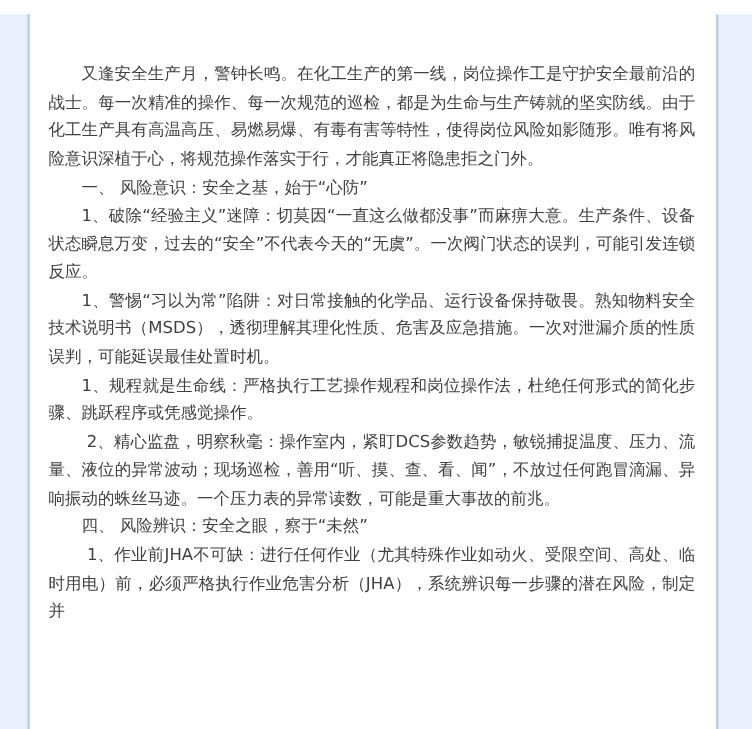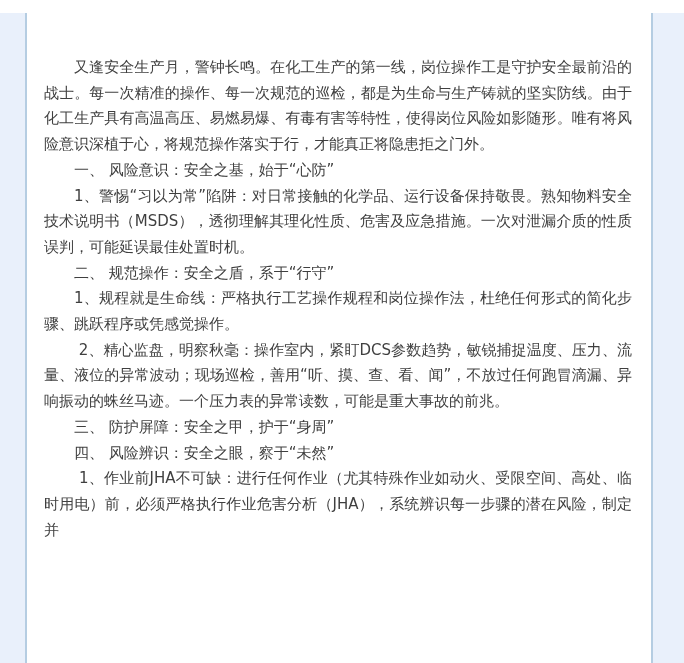--- a/index.html
+++ b/index.html
@@ -58,22 +58,21 @@
 <body>
 
 <div class="screen">
 
   <div class="margin-strip margin-left"></div>
   <div class="margin-strip margin-right"></div>
 
   <div class="page-content">
     <p class="para">又逢安全生产月，警钟长鸣。在化工生产的第一线，岗位操作工是守护安全最前沿的战士。每一次精准的操作、每一次规范的巡检，都是为生命与生产铸就的坚实防线。由于化工生产具有高温高压、易燃易爆、有毒有害等特性，使得岗位风险如影随形。唯有将风险意识深植于心，将规范操作落实于行，才能真正将隐患拒之门外。</p>
     <p class="para">一、 风险意识：安全之基，始于“心防”</p>
+    <p class="para">1、破除“经验主义”迷障：切莫因“一直这么做都没事”而麻痹大意。生产条件、设备状态瞬息万变，过去的“安全”不代表今天的“无虞”。一次阀门状态的误判，可能引发连锁反应。</p>
     <p class="para">1、警惕“习以为常”陷阱：对日常接触的化学品、运行设备保持敬畏。熟知物料安全技术说明书（MSDS），透彻理解其理化性质、危害及应急措施。一次对泄漏介质的性质误判，可能延误最佳处置时机。</p>
-    <p class="para">二、 规范操作：安全之盾，系于“行守”</p>
     <p class="para">1、规程就是生命线：严格执行工艺操作规程和岗位操作法，杜绝任何形式的简化步骤、跳跃程序或凭感觉操作。</p>
     <p class="para"> 2、精心监盘，明察秋毫：操作室内，紧盯DCS参数趋势，敏锐捕捉温度、压力、流量、液位的异常波动；现场巡检，善用“听、摸、查、看、闻”，不放过任何跑冒滴漏、异响振动的蛛丝马迹。一个压力表的异常读数，可能是重大事故的前兆。</p>
-    <p class="para">三、 防护屏障：安全之甲，护于“身周”</p>
     <p class="para">四、 风险辨识：安全之眼，察于“未然”</p>
     <p class="para"> 1、作业前JHA不可缺：进行任何作业（尤其特殊作业如动火、受限空间、高处、临时用电）前，必须严格执行作业危害分析（JHA），系统辨识每一步骤的潜在风险，制定并</p>
   </div>
 
 </div>
 
 </body></html>

